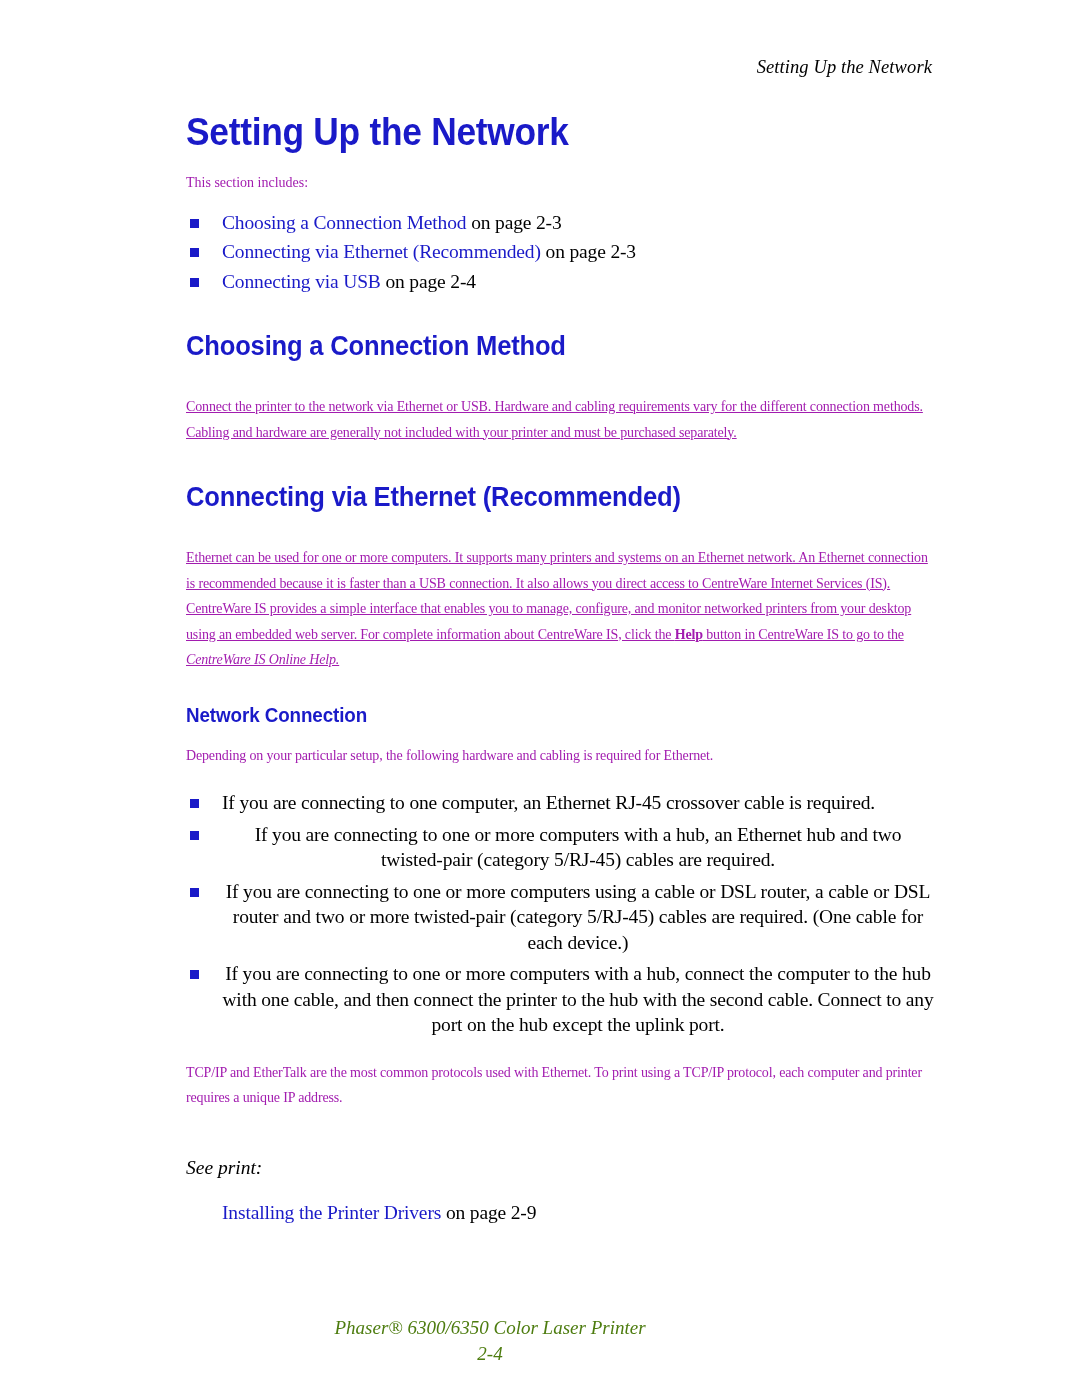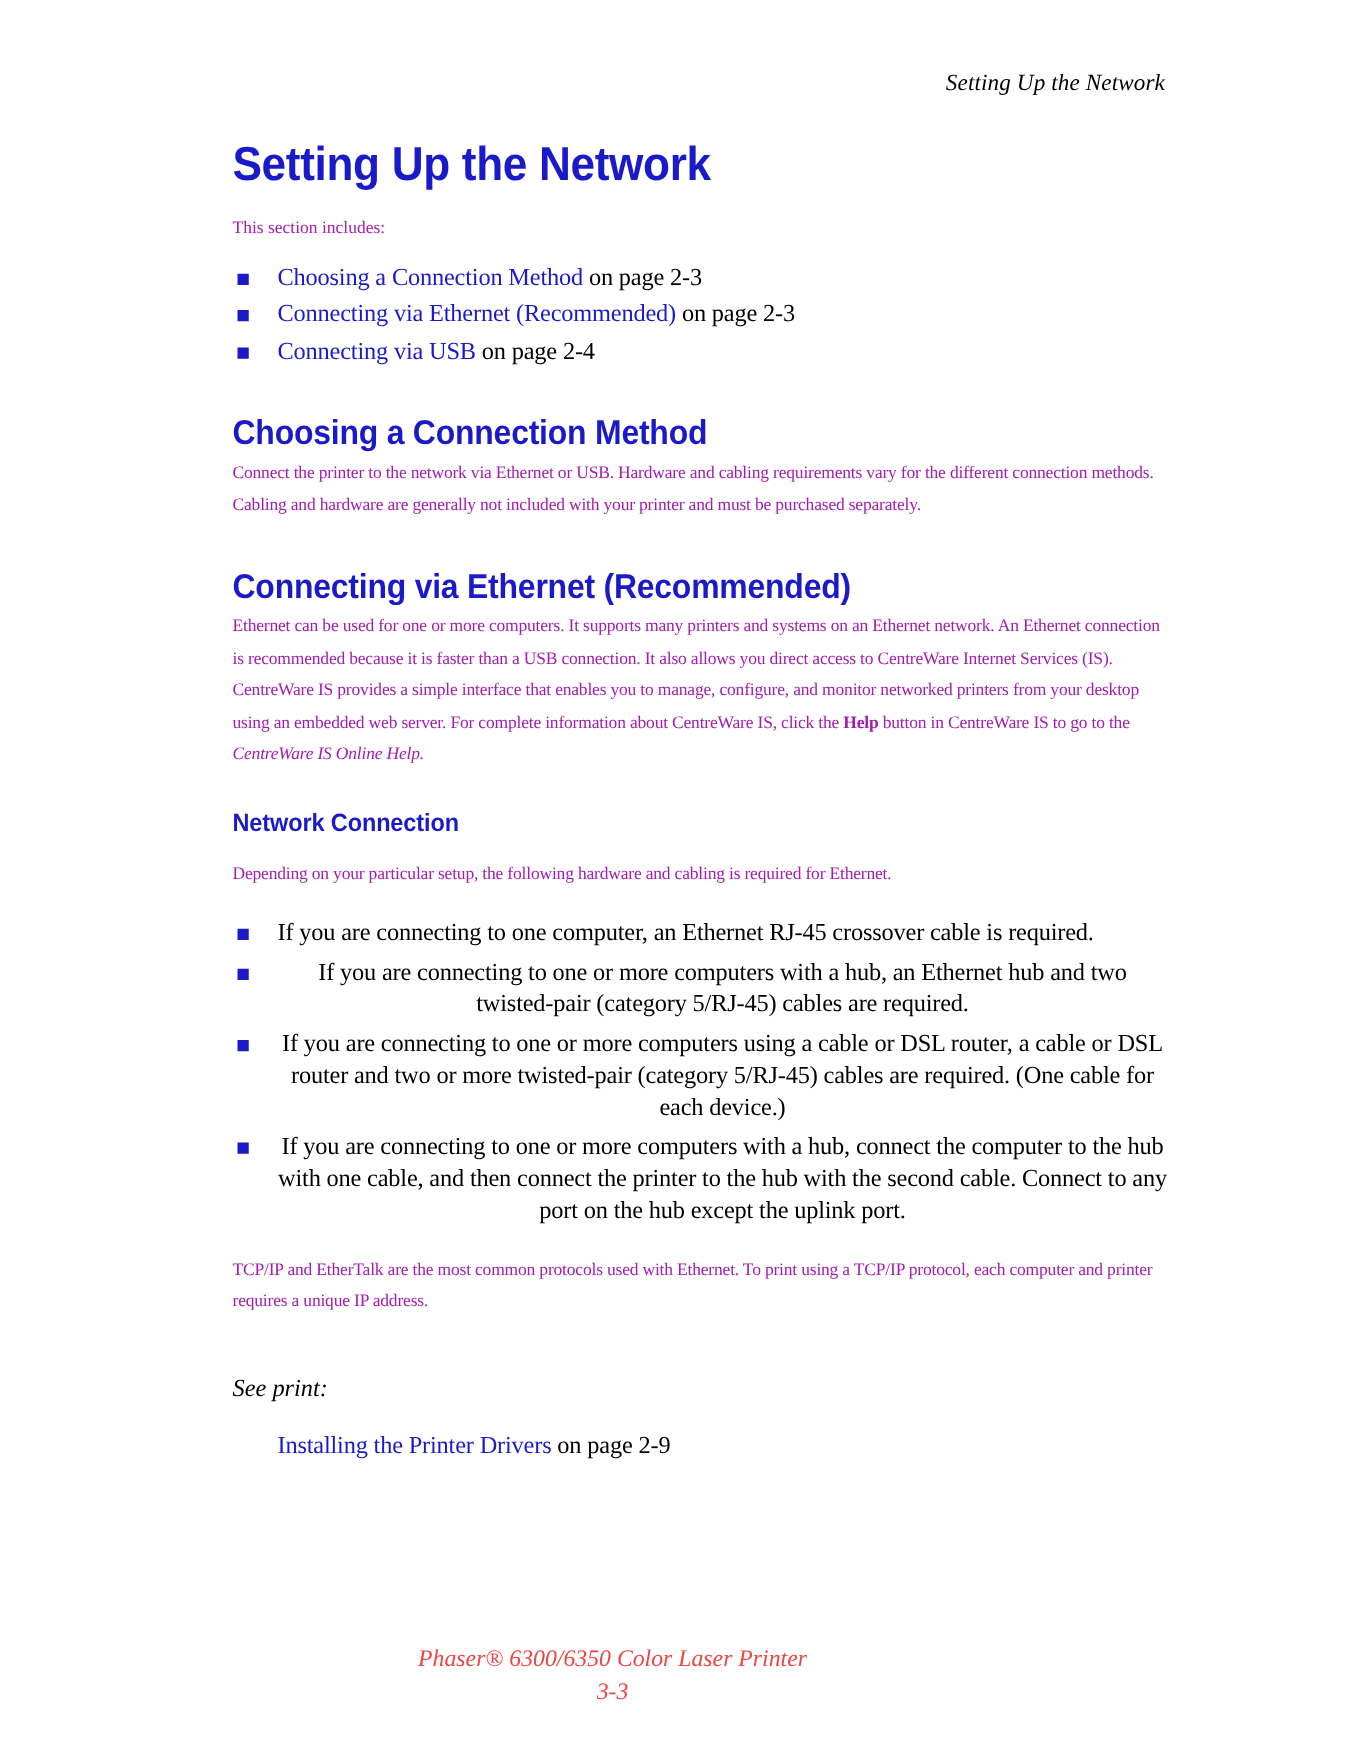--- a/index.html
+++ b/index.html
@@ -111,21 +111,21 @@
     color: #1a1ac8;
   }
   .aftertext { color: #000; }
 
   
   .mt4  { margin-top: 4px; }
   .mt6  { margin-top: 6px; text-align: center; }
   .mt8  { margin-top: 8px; }
   .mt14 { margin-top: 14px; }
   .mt16 { margin-top: 16px; }
-  .mt20 { margin-top: 4px; }
+  .mt20 { margin-top: 32px; text-decoration: underline; }
   .mt22 { margin-top: 22px; }
   .mt30 { margin-top: 30px; }
   .mt36 { margin-top: 36px; }
   .mt44 { margin-top: 44px; }
 
   
   .seealso-label {
     font-style: italic;
     font-size: 19.5px;
     line-height: 25.5px;
@@ -140,21 +140,21 @@
   
   .footer {
     position: absolute;
     left: 0;
     top: 1315px;
     width: 980px;
     text-align: center;
     font-style: italic;
     font-size: 19px;
     line-height: 26px;
-    color: #ef4444;
+    color: #4d7c0f;
   }
 </style>
 </head>
 <body>
 
 <div class="page">
 
   <div class="running-header">Setting Up the Network</div>
 
   <div class="content">
@@ -214,16 +214,16 @@
     <p class="seealso-label mt44">See print:</p>
 
     <div class="seealso-item">
       <span class="link">Installing the Printer Drivers</span><span class="aftertext"> on page 2-9</span>
     </div>
 
   </div>
 
   <div class="footer">
     <div>Phaser® 6300/6350 Color Laser Printer</div>
-    <div>3-3</div>
+    <div>2-4</div>
   </div>
 
 </div>
 
 </body></html>

